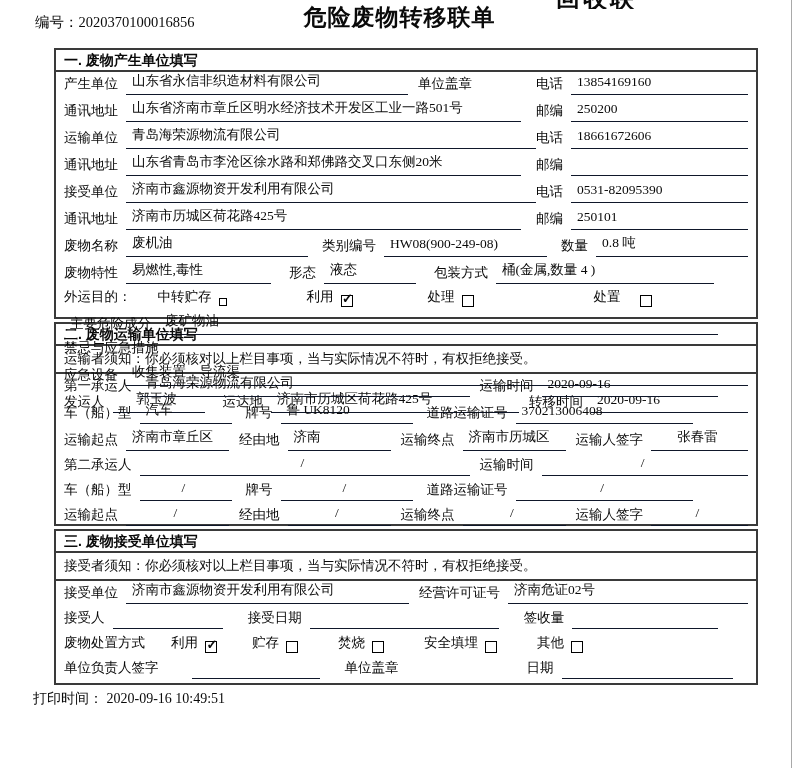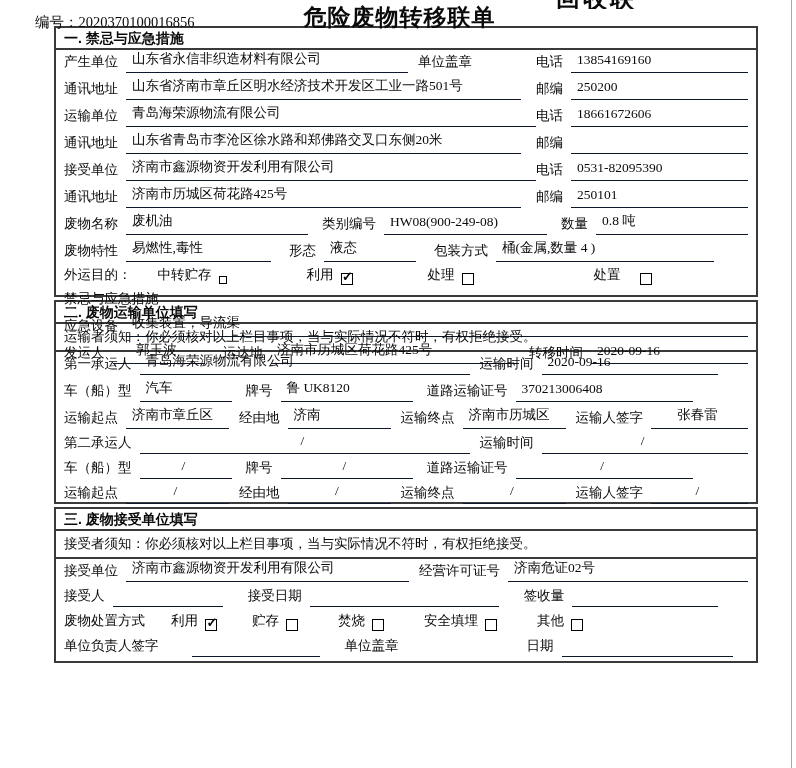--- a/index.html
+++ b/index.html
@@ -5,21 +5,21 @@
   * { margin:0; padding:0; box-sizing:border-box; }
   html,body { background:#fff; }
   .page {
     position:relative; width:796px; height:768px; background:#ffffff;
     font-family:"Liberation Serif","DejaVu Serif",serif;
     color:#0a0a0a; font-size:13.5px; overflow:hidden;
   }
   .page-edge { position:absolute; top:0; right:4px; width:1px; height:768px; background:#a9a9a9; }
 
   
-  .doc-header { position:relative; height:26px; }
+  .doc-header { position:relative; height:48px; }
   .serial { position:absolute; left:35px; top:13px; font-size:14.5px; white-space:nowrap; }
   .doc-title { position:absolute; left:3px; right:0; top:2px; text-align:center;
                font-size:23px; font-weight:bold; letter-spacing:1px;
                font-family:"Liberation Sans","DejaVu Sans",sans-serif; }
   .stamp-clip { position:absolute; right:130px; top:0; height:9px; width:110px; overflow:hidden; }
   .stamp-clip > span { position:relative; top:-17px; display:inline-block;
                        font-size:24px; font-weight:900; letter-spacing:3px;
                        font-family:"Liberation Sans","DejaVu Sans",sans-serif; }
 
   
@@ -68,21 +68,21 @@
 
   <div class="doc-header">
     <div class="serial"><span>编号：</span><span>2020370100016856</span></div>
     <div class="doc-title">危险废物转移联单</div>
     <div class="stamp-clip"><span>回收联</span></div>
   </div>
 
   <div class="form">
 
     <div class="sec">
-      <div class="sec-title">一. 禁忌与应急措施</div>
+      <div class="sec-title">一. 废物产生单位填写</div>
       <div class="sec-body sec1-body">
 
         <div class="row">
           <span class="lbl">产生单位</span>
           <span class="fld" style="width:282px">山东省永信非织造材料有限公司</span>
           <span class="lbl ml10">单位盖章</span>
           <span class="rg">
             <span class="lbl">电话</span>
             <span class="fld">13854169160</span>
           </span>
@@ -172,20 +172,24 @@
               </span>
           </span>
           <span class="cbg ml120">
             <span class="lbl" style="margin-right:12px">处置</span>
             <span class="cb">
                 <span class="mk"></span>
               </span>
           </span>
         </div>
 
+        <div class="row">
+          <span class="lbl ml6">主要危险成分</span>
+          <span class="fld grow mr30">废矿物油</span>
+        </div>
 
         <div class="row">
           <span class="lbl">禁忌与应急措施</span>
         </div>
 
         <div class="row">
           <span class="lbl">应急设备</span>
           <span class="fld grow">收集装置，导流渠</span>
         </div>
 
@@ -330,15 +334,19 @@
           <span class="lbl ml25">单位盖章</span>
           <span class="lbl ml120">日期</span>
           <span class="fld grow mr15"></span>
         </div>
 
       </div>
     </div>
 
   </div>
 
+  <div class="doc-footer">
+    <span>打印时间：</span>
+    <span>2020-09-16 10:49:51</span>
+  </div>
 
   <div class="page-edge"></div>
 </div>
 
 </body></html>

